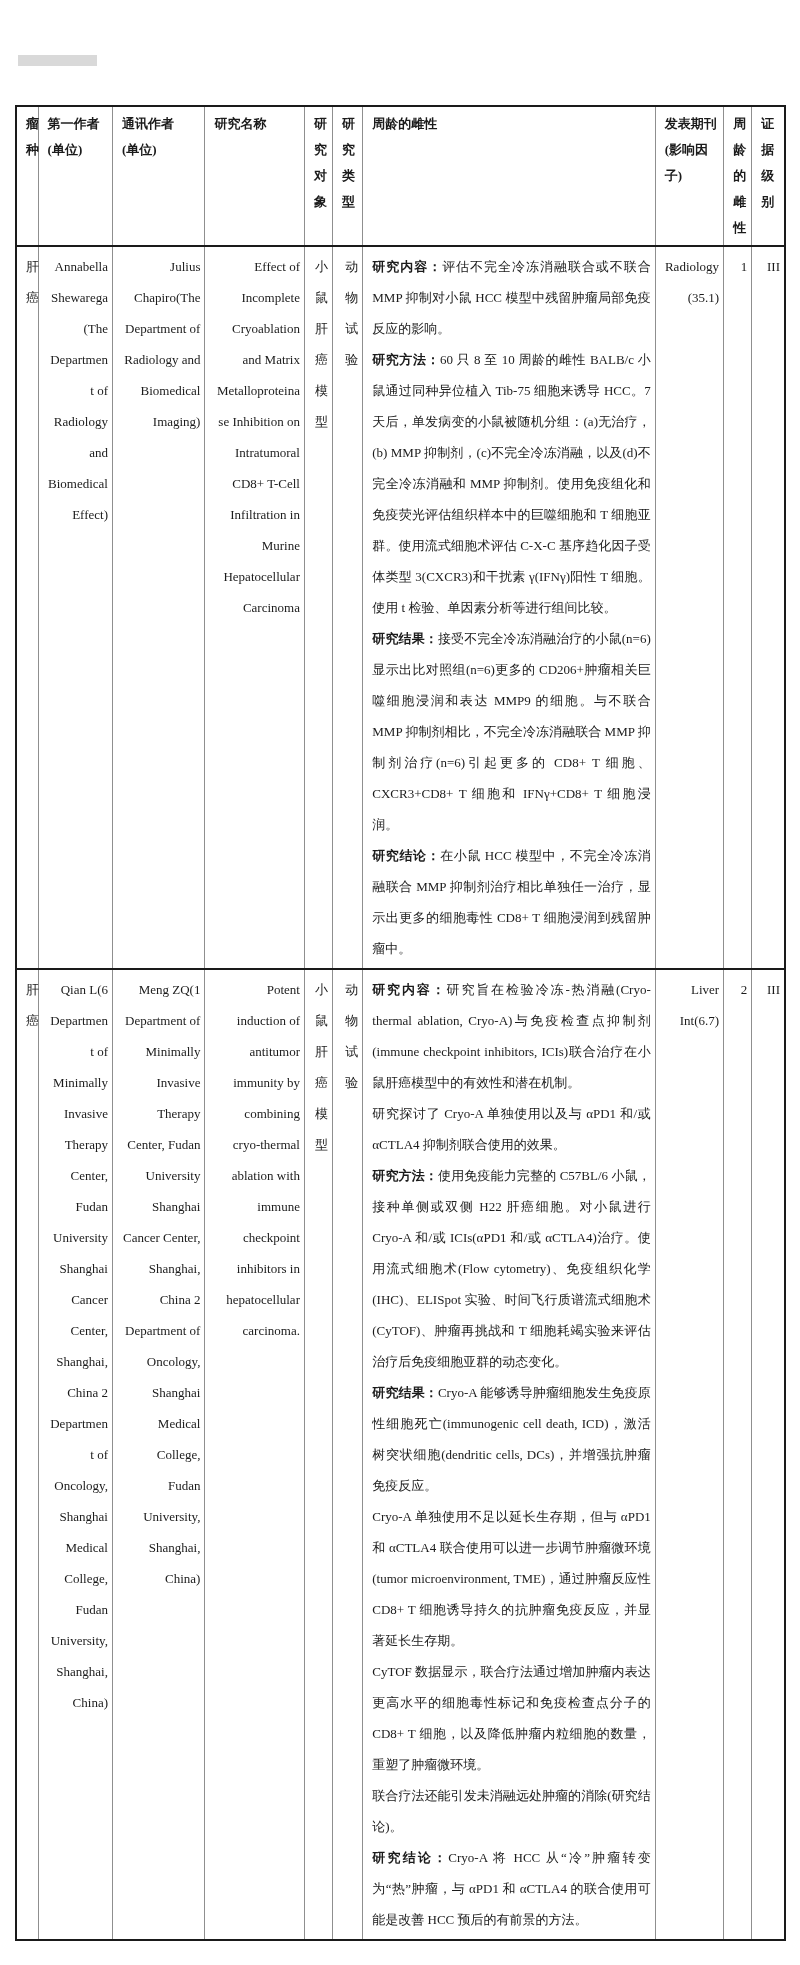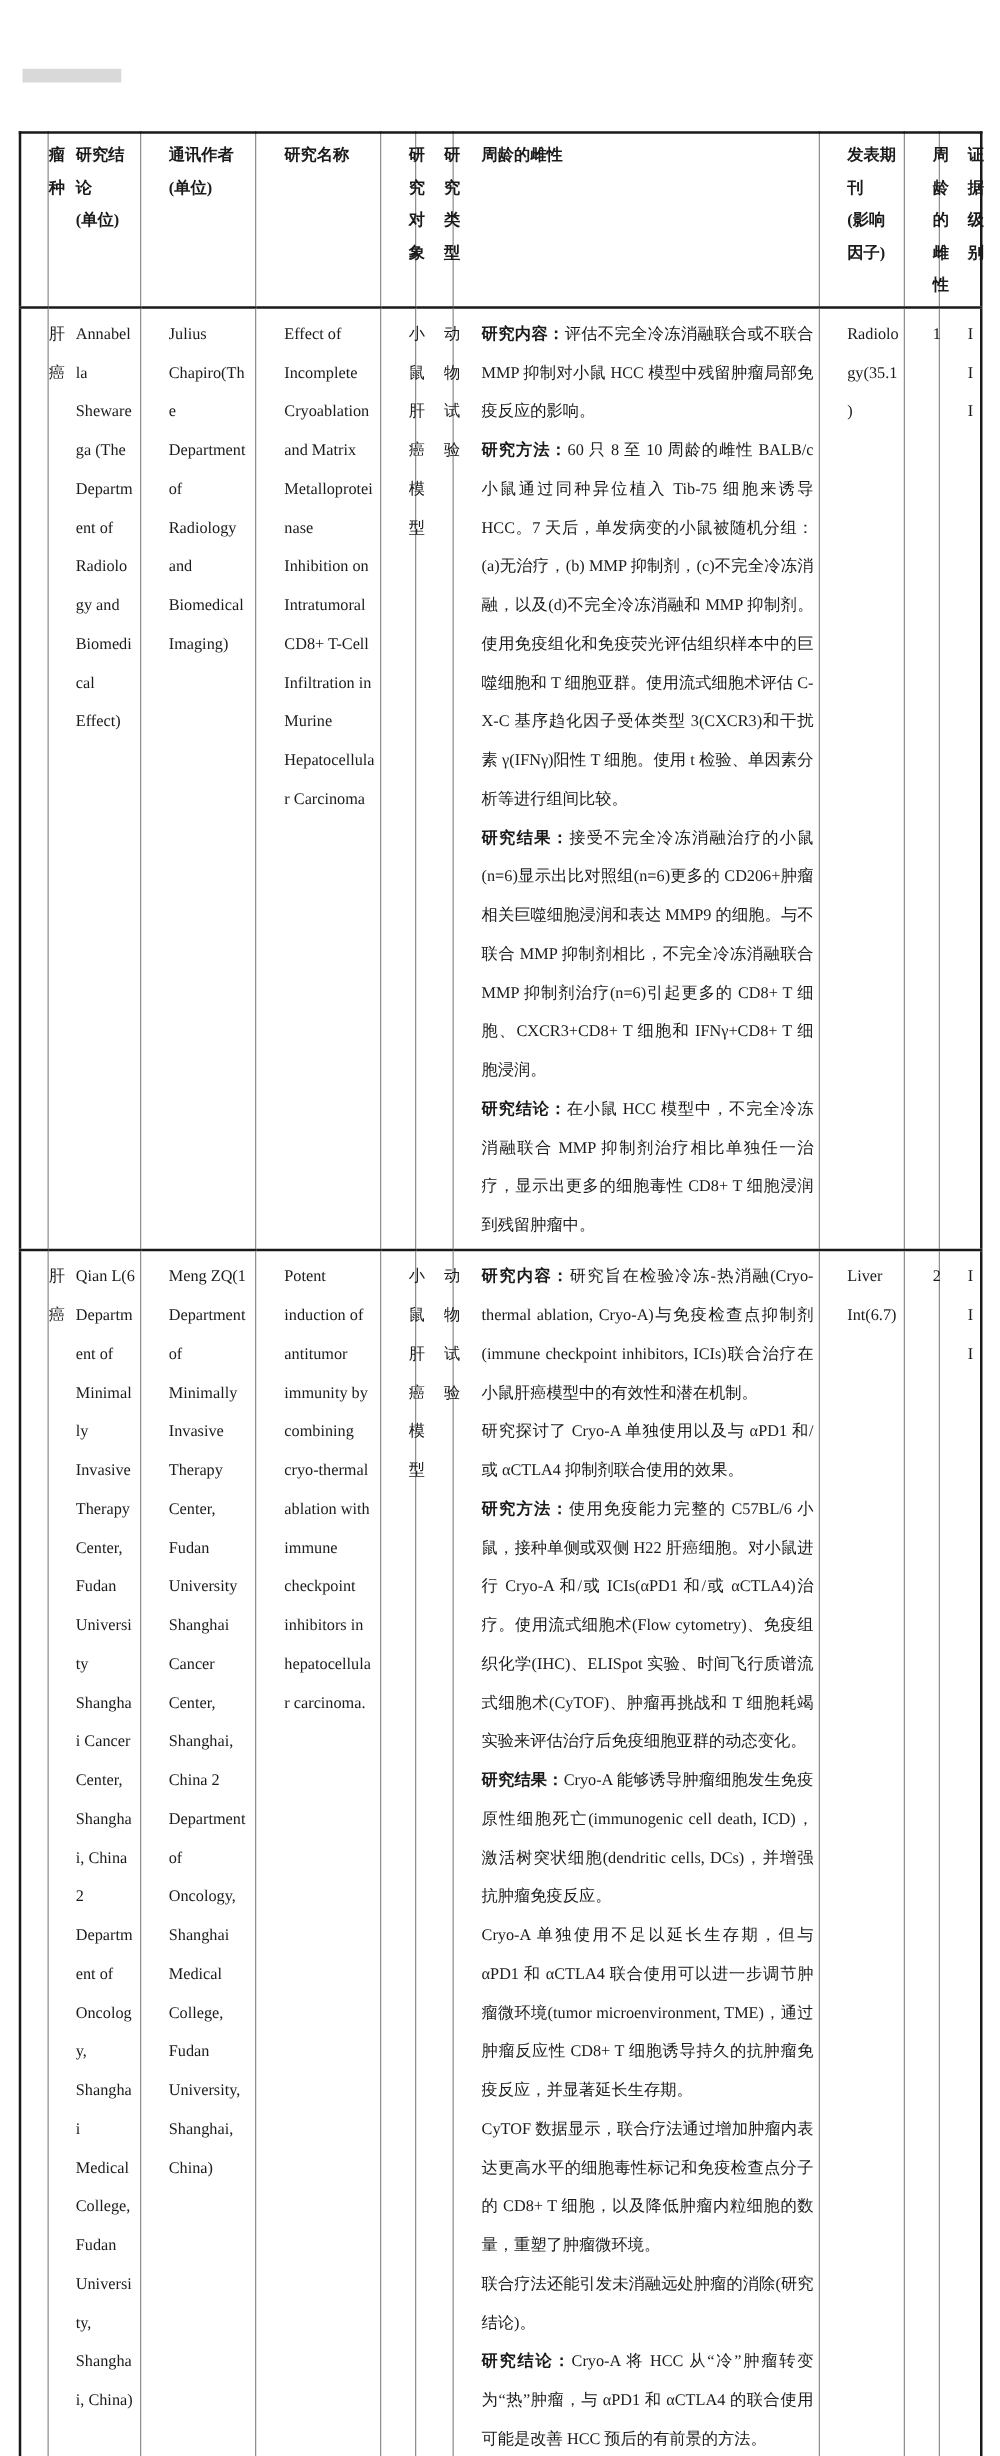--- a/index.html
+++ b/index.html
@@ -23,32 +23,32 @@
   }
   table.doc-table{
     position:absolute;left:15px;top:105px;width:771px;
     border-collapse:collapse;table-layout:fixed;
     border:2px solid var(--border-dark);
     font-size:13px;
   }
   .doc-table th,.doc-table td{
     border:1px solid var(--border-light);
     vertical-align:top;
-    padding:4px 4px 4px 22px;
+    padding:4px 4px 4px 9px;
     overflow-wrap:break-word;
     word-break:normal;
   }
   .doc-table th{
     font-weight:bold;
     text-align:left;
     line-height:26px;
     white-space:pre-line;
     border-bottom:2px solid var(--border-dark);
   }
-  .doc-table td{line-height:31px;}
+  .doc-table td{line-height:31px;text-align:right;}
   .doc-table tr.row-divider td{border-top:2px solid var(--border-dark);}
   td.cell-overview{text-align:justify;}
   .para{margin:0;}
   .para b{font-weight:bold;margin-top:20px;}
 </style>
 </head>
 <body>
 
 <div class="page">
 
@@ -63,21 +63,21 @@
         <col style="width:28px">
         <col style="width:30px">
       <col style="width:291px">
         <col style="width:68px">
         <col style="width:28px">
       <col style="width:33px">
     </colgroup>
     <thead>
       <tr>
         <th>瘤种</th>
-        <th>研究结论
+        <th>第一作者
 (单位)</th>
         <th>通讯作者
 (单位)</th>
         <th>研究名称</th>
         <th>研究对象</th>
         <th>研究类型</th>
         <th>周龄的雌性</th>
         <th>发表期刊
 (影响因子)</th>
         <th>周龄的雌性</th>

